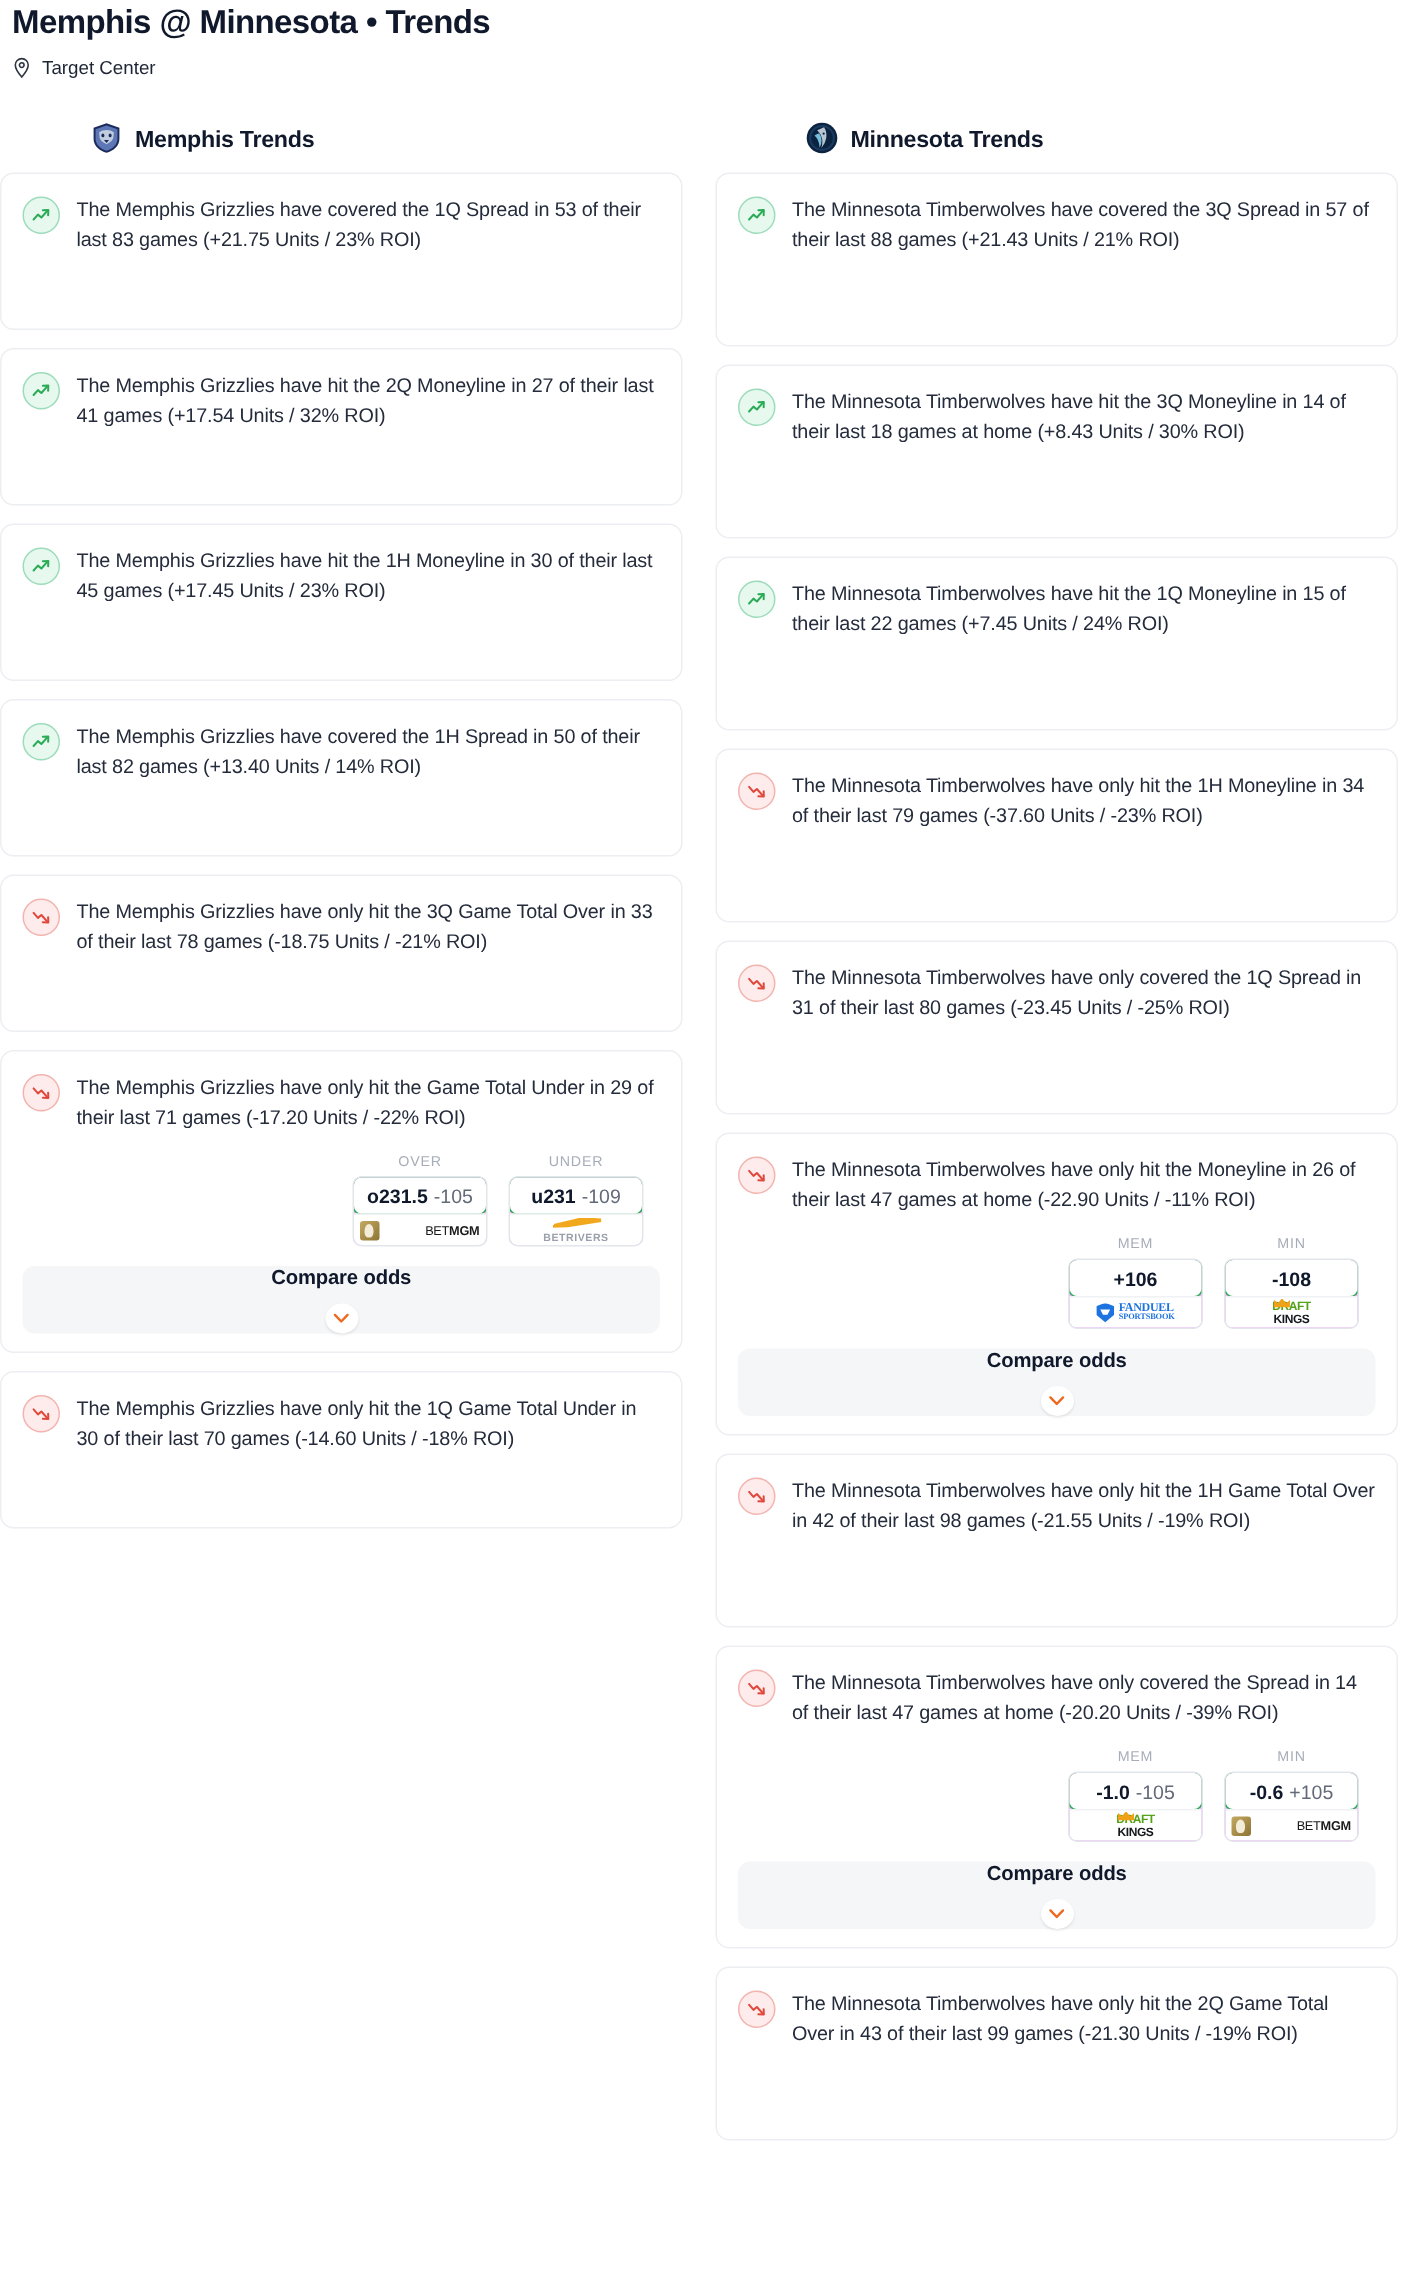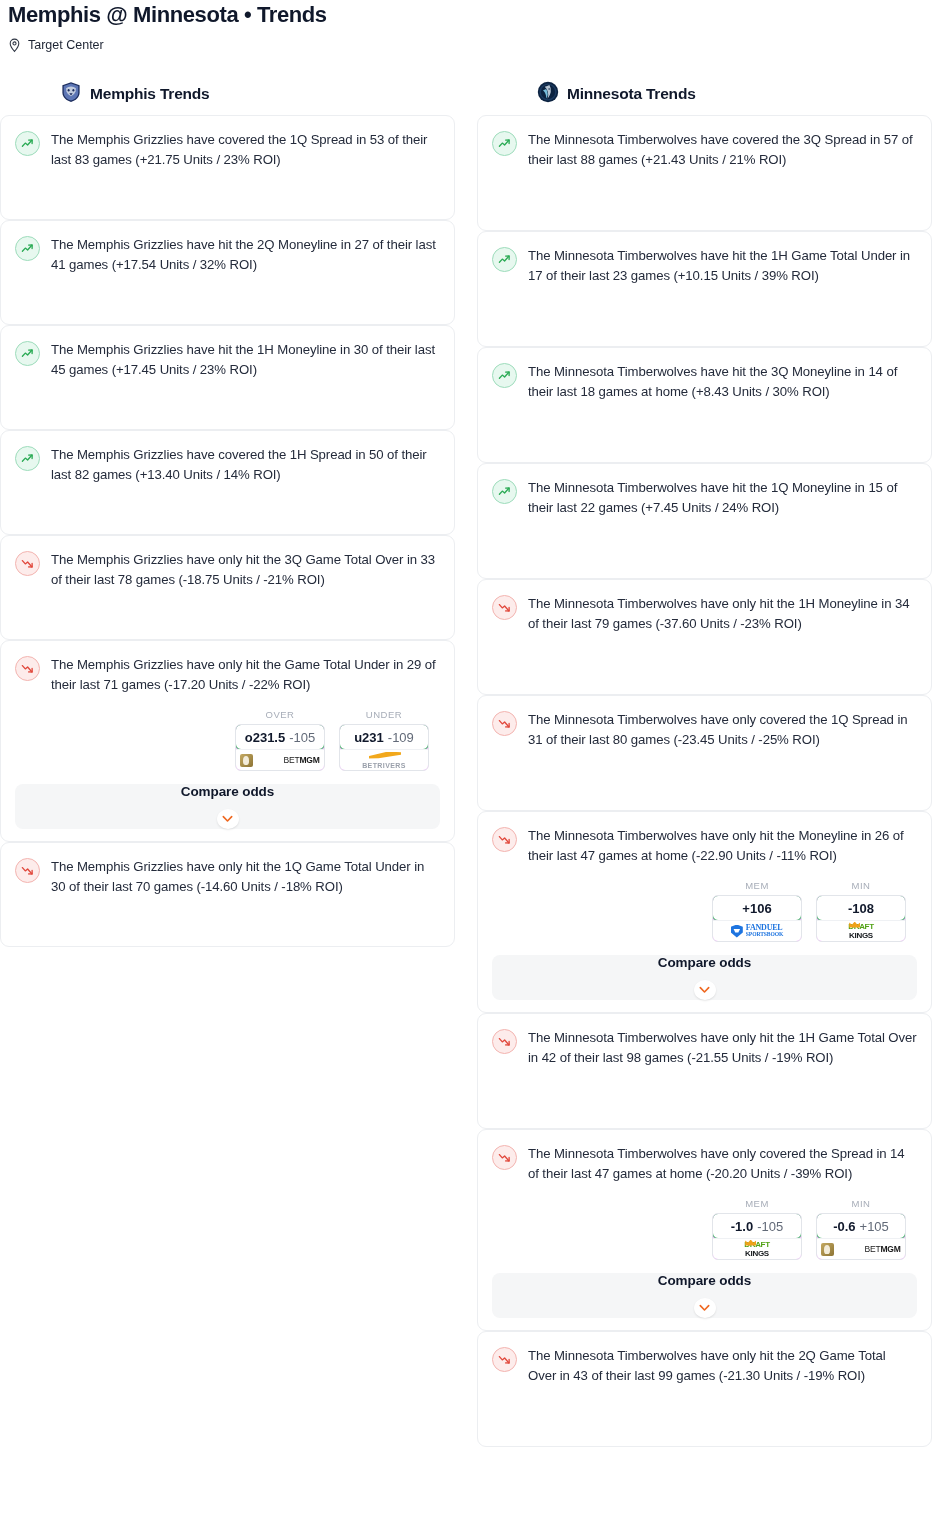--- a/index.html
+++ b/index.html
@@ -69,21 +69,21 @@
     color: #10182b;
   }
 
   
   .cards { display: flex; flex-direction: column; }
   .card {
     border: 1px solid #eceef1;
     border-radius: 9px;
     background: #fff;
     padding: 14px 14px 12px 14px;
-    margin-bottom: 0;
+    margin-bottom: 12px;
   }
   .card-mem { min-height: 105px; }
   .card-min { min-height: 116px; }
 
   .trend-row { display: flex; gap: 11px; align-items: flex-start; }
 
   .trend-icon {
     width: 25px; height: 25px;
     border-radius: 50%;
     flex: 0 0 auto;
@@ -401,31 +401,20 @@
             </div>
           </div>
           <div class="card card-min">
             <div class="trend-row">
               <span class="trend-icon up">
                 <svg width="15" height="15" viewBox="0 0 15 15">
                   <polyline points="2.4,10.3 5.3,7.1 7.6,9.0 11.8,4.3" fill="none" stroke="#2bab55" stroke-width="1.35" stroke-linecap="round" stroke-linejoin="round"></polyline>
                   <polyline points="8.6,4.1 12.2,4.0 12.1,7.5" fill="none" stroke="#2bab55" stroke-width="1.35" stroke-linecap="round" stroke-linejoin="round"></polyline>
                 </svg>
               </span>
-              <span class="trend-text">The Minnesota Timberwolves have hit the 1H Game Total Under in 17 of their last 23 games (+10.15 Units / 39% ROI)</span>
-            </div>
-          </div>
-          <div class="card card-min">
-            <div class="trend-row">
-              <span class="trend-icon up">
-                <svg width="15" height="15" viewBox="0 0 15 15">
-                  <polyline points="2.4,10.3 5.3,7.1 7.6,9.0 11.8,4.3" fill="none" stroke="#2bab55" stroke-width="1.35" stroke-linecap="round" stroke-linejoin="round"></polyline>
-                  <polyline points="8.6,4.1 12.2,4.0 12.1,7.5" fill="none" stroke="#2bab55" stroke-width="1.35" stroke-linecap="round" stroke-linejoin="round"></polyline>
-                </svg>
-              </span>
               <span class="trend-text">The Minnesota Timberwolves have hit the 3Q Moneyline in 14 of their last 18 games at home (+8.43 Units / 30% ROI)</span>
             </div>
           </div>
           <div class="card card-min">
             <div class="trend-row">
               <span class="trend-icon up">
                 <svg width="15" height="15" viewBox="0 0 15 15">
                   <polyline points="2.4,10.3 5.3,7.1 7.6,9.0 11.8,4.3" fill="none" stroke="#2bab55" stroke-width="1.35" stroke-linecap="round" stroke-linejoin="round"></polyline>
                   <polyline points="8.6,4.1 12.2,4.0 12.1,7.5" fill="none" stroke="#2bab55" stroke-width="1.35" stroke-linecap="round" stroke-linejoin="round"></polyline>
                 </svg>

